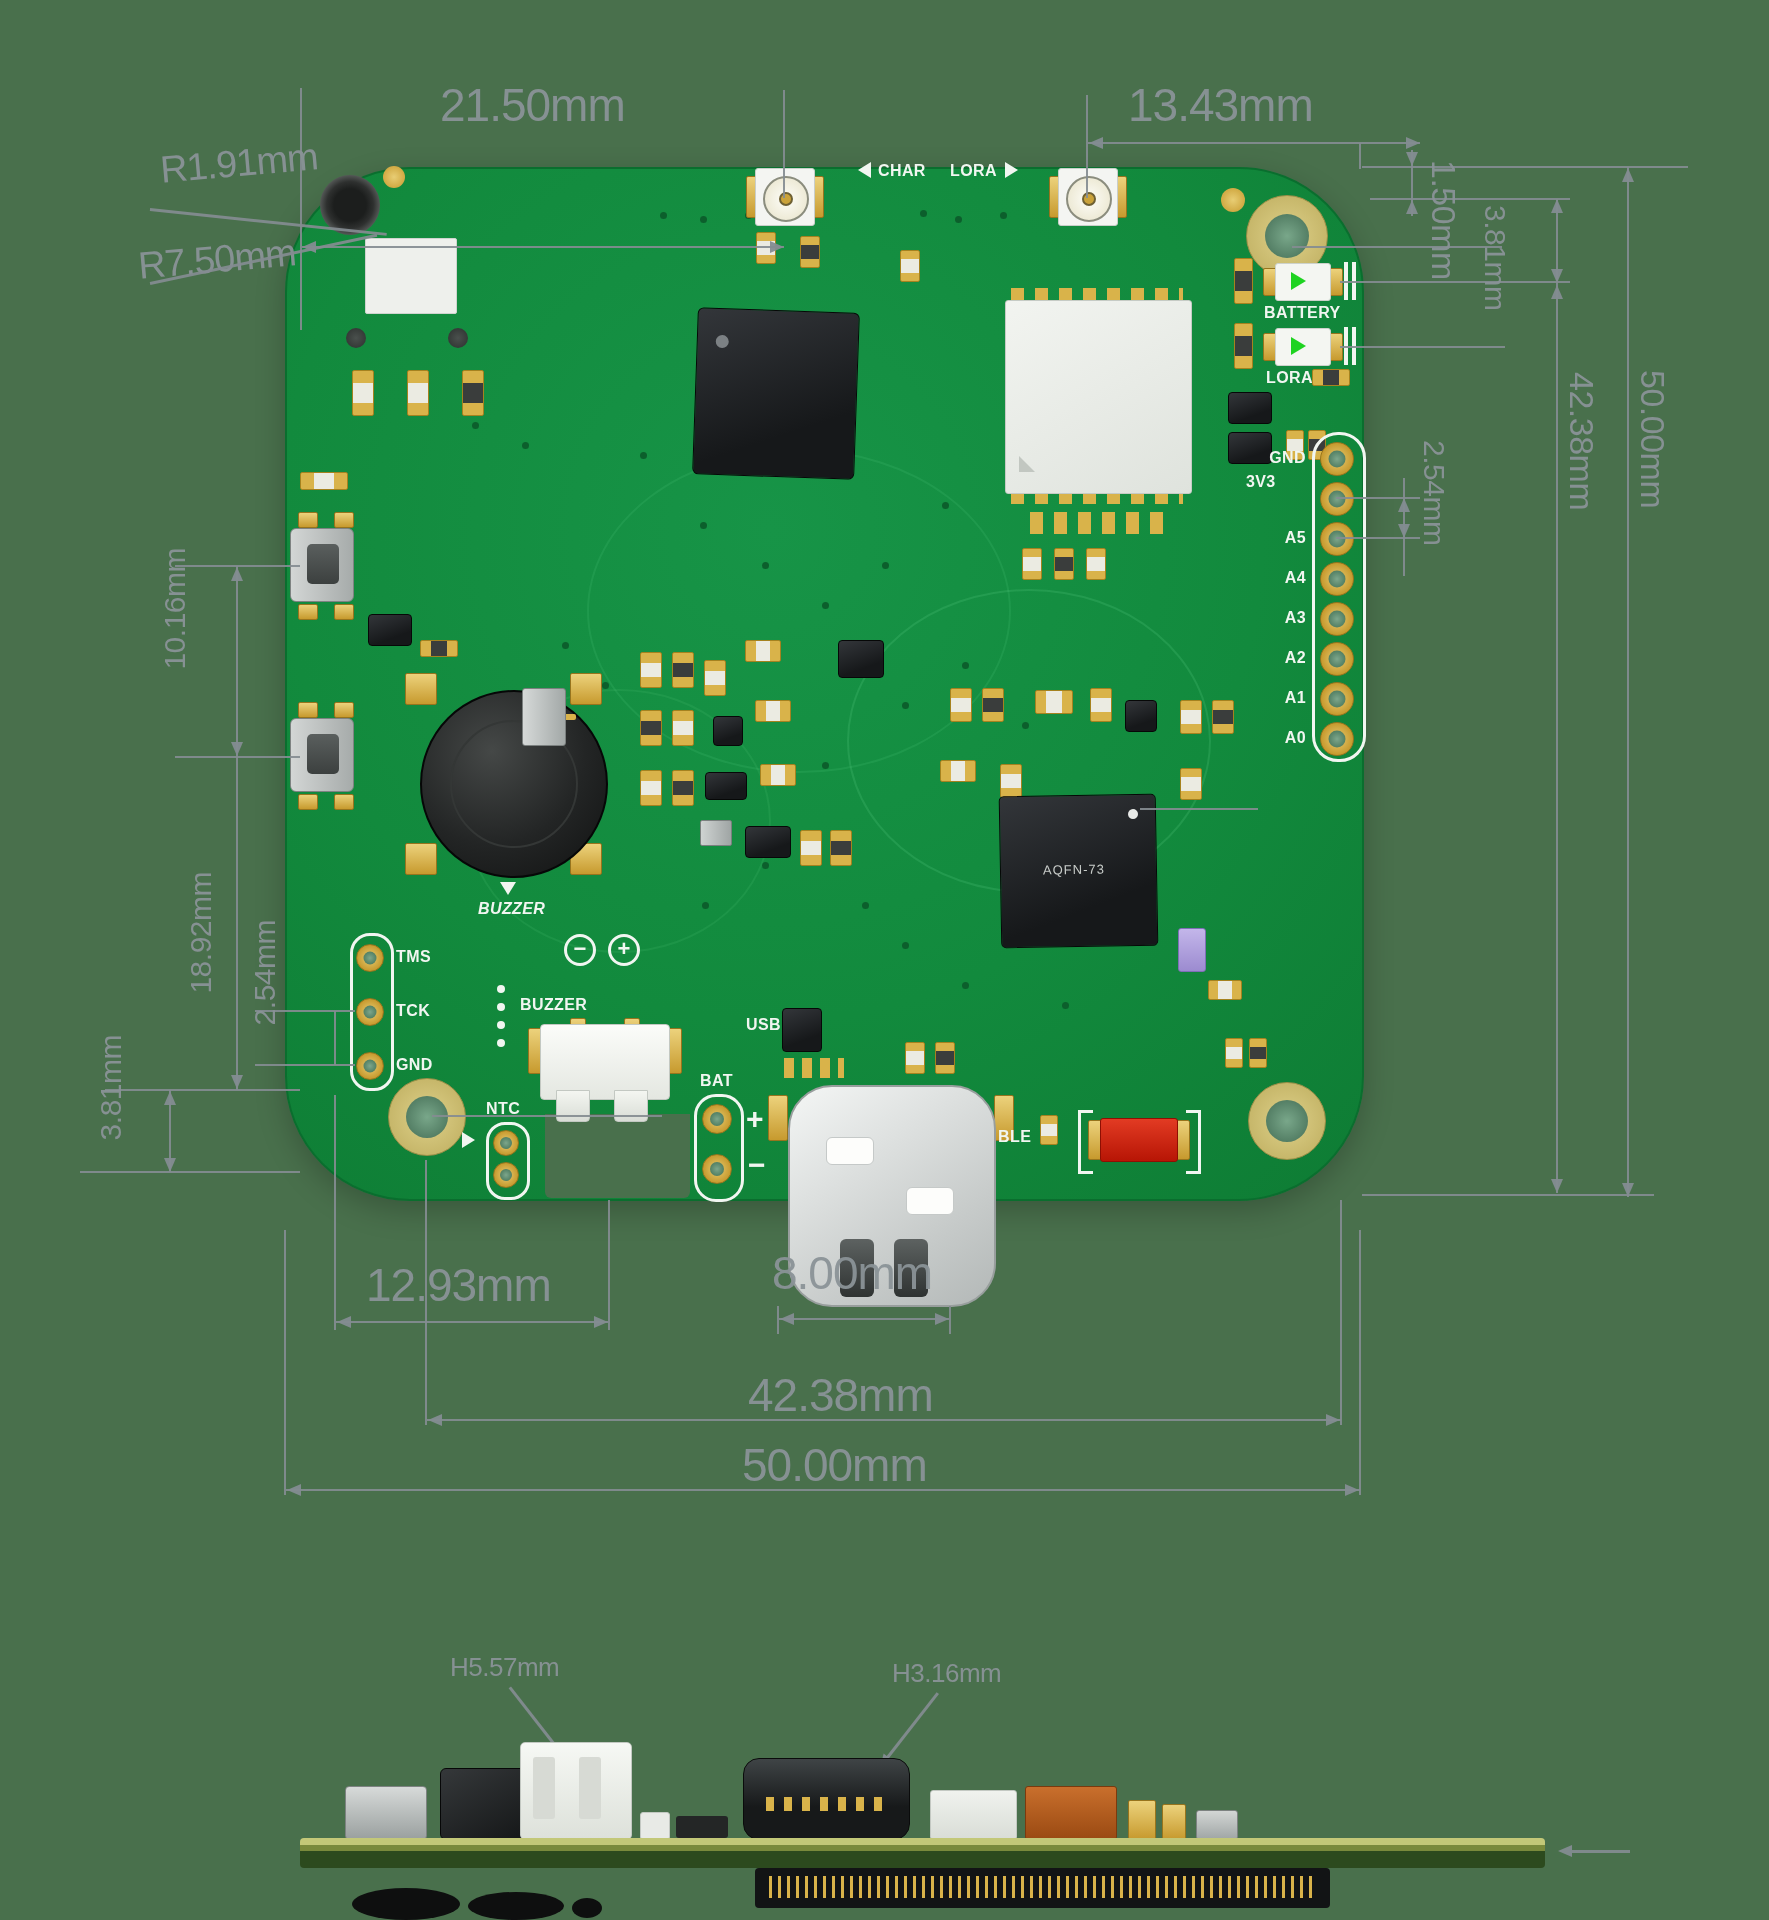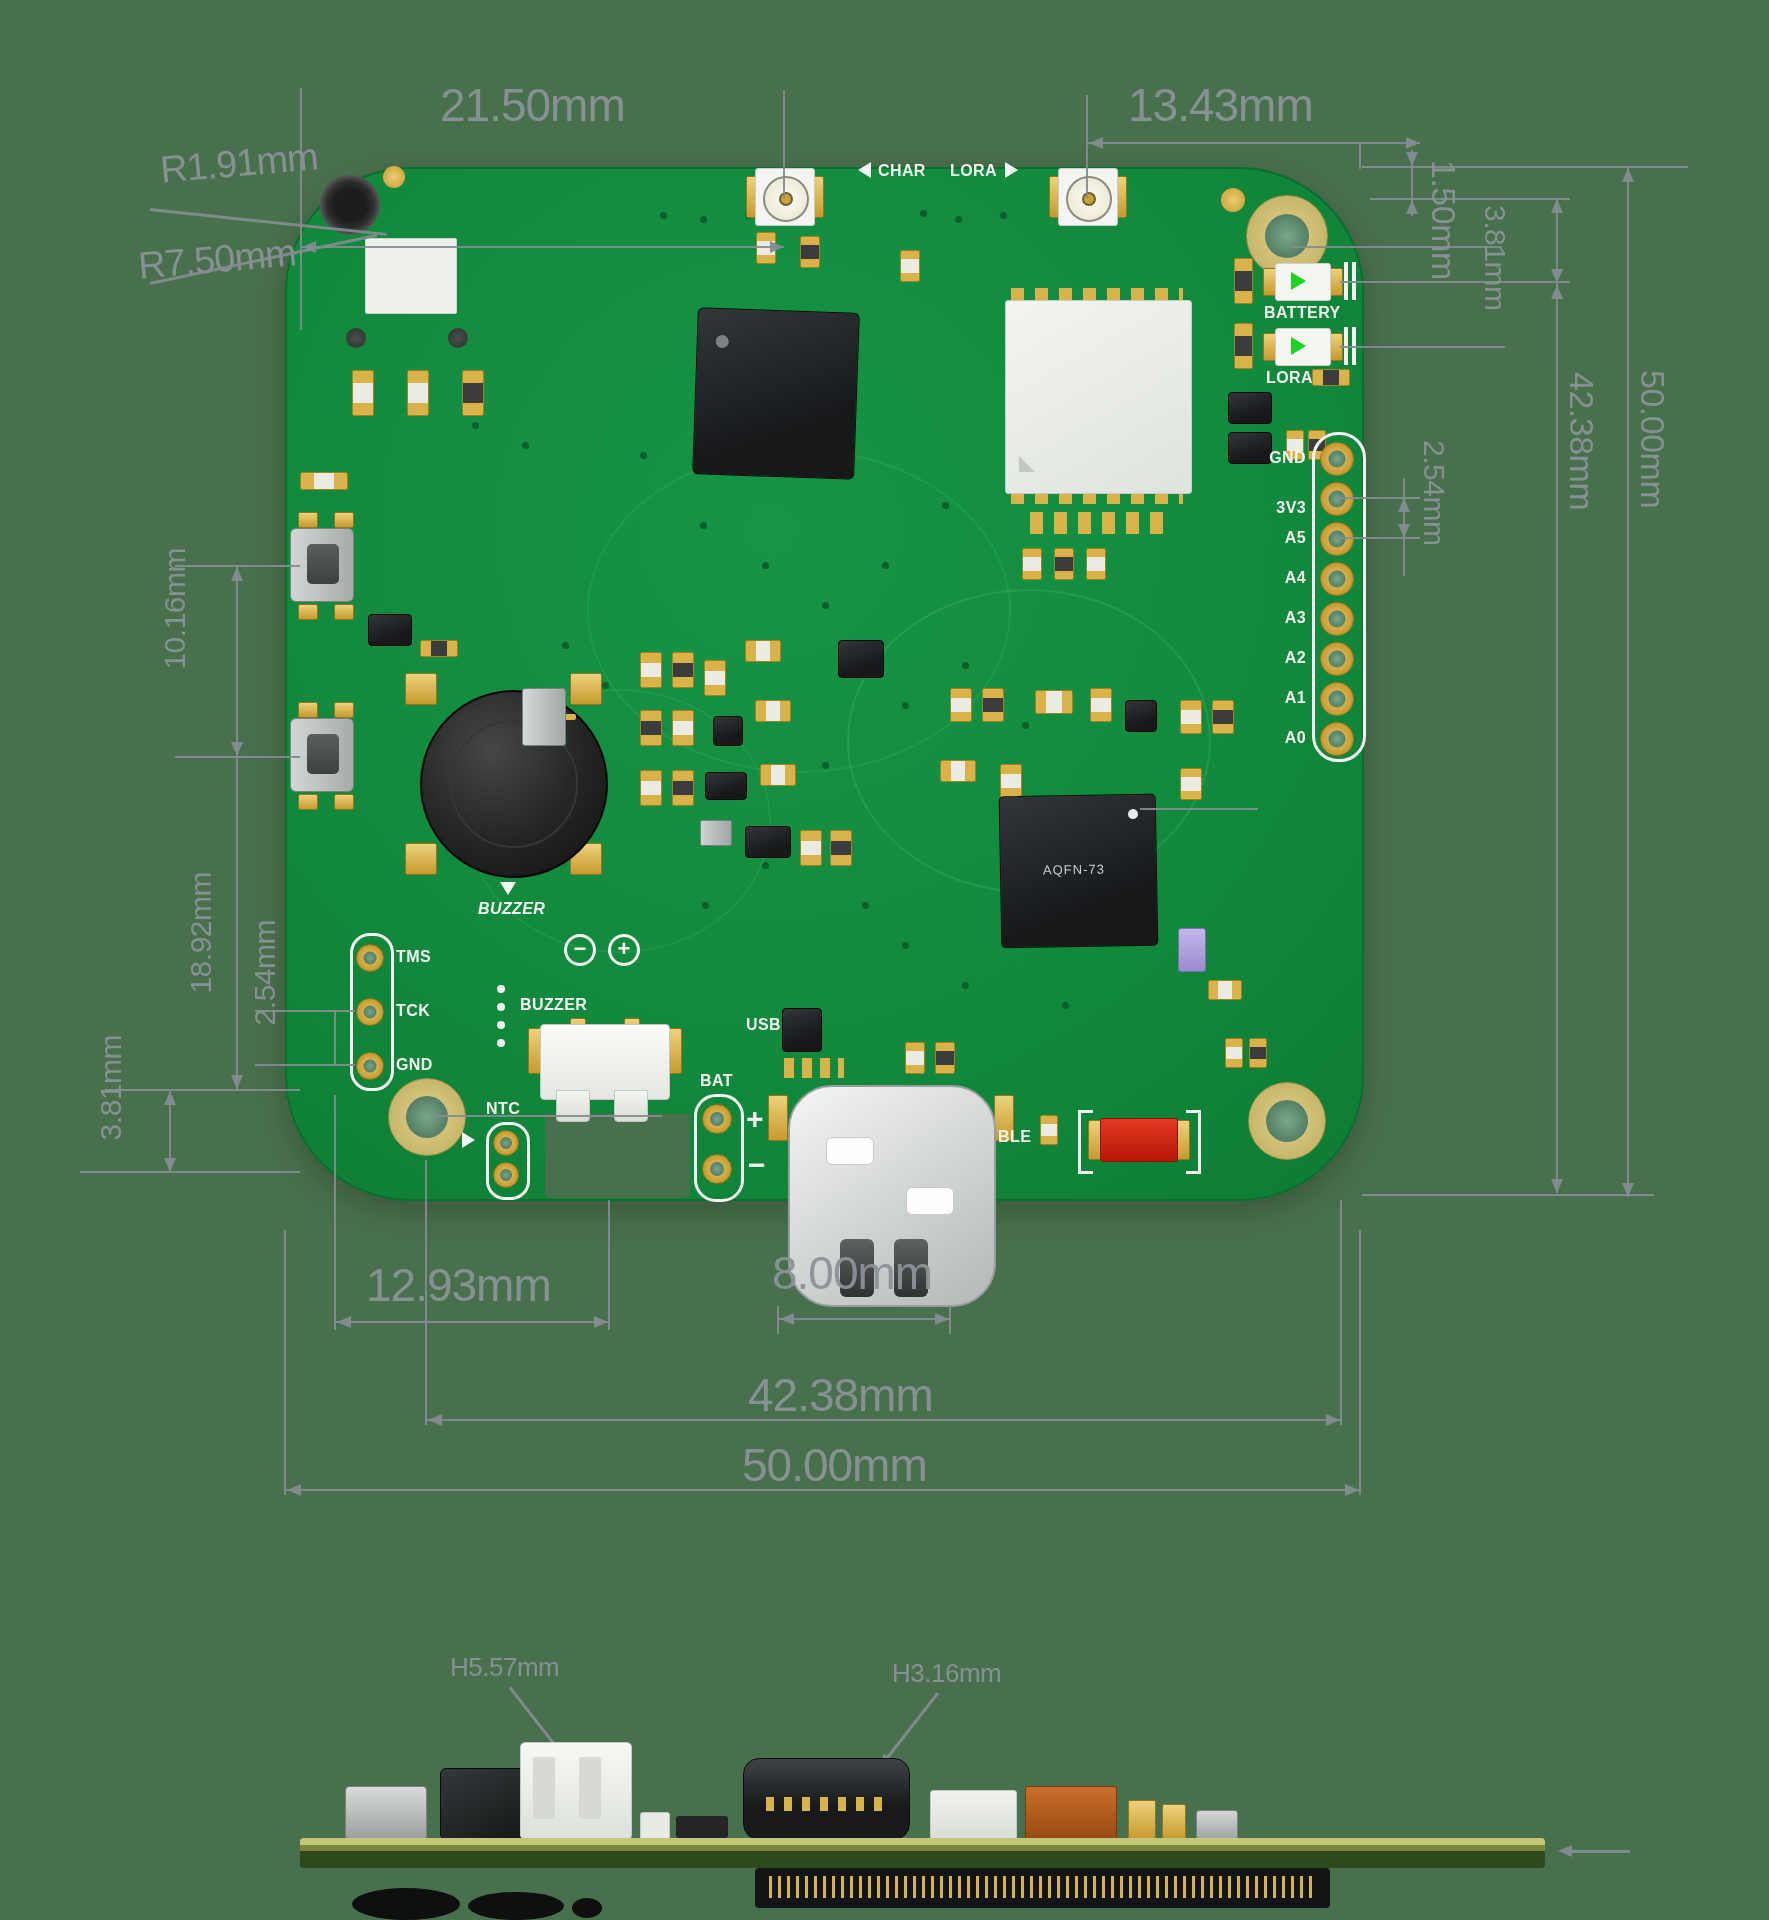--- a/index.html
+++ b/index.html
@@ -174,21 +174,21 @@
   <div class="gpad" style="left:1320px;top:642px;width:32px;height:32px;">
       <div class="hole" style="width:17px;height:17px;"></div>
     </div>
   <div class="gpad" style="left:1320px;top:682px;width:32px;height:32px;">
       <div class="hole" style="width:17px;height:17px;"></div>
     </div>
   <div class="gpad" style="left:1320px;top:722px;width:32px;height:32px;">
       <div class="hole" style="width:17px;height:17px;"></div>
     </div>
   <div class="silk" style="left:1246px;top:449px;width:60px;text-align:right;">GND</div>
-  <div class="silk" style="left:1246px;top:499px;width:60px;text-align:right;">3V3</div>
+  <div class="silk" style="left:1246px;top:473px;width:60px;text-align:left;">3V3</div>
   <div class="silk" style="left:1246px;top:529px;width:60px;text-align:right;">A5</div>
   <div class="silk" style="left:1246px;top:569px;width:60px;text-align:right;">A4</div>
   <div class="silk" style="left:1246px;top:609px;width:60px;text-align:right;">A3</div>
   <div class="silk" style="left:1246px;top:649px;width:60px;text-align:right;">A2</div>
   <div class="silk" style="left:1246px;top:689px;width:60px;text-align:right;">A1</div>
   <div class="silk" style="left:1246px;top:729px;width:60px;text-align:right;">A0</div>
 
   <div class="abs" style="left:285px;top:512px;width:70px;height:108px;">
     <div class="gold" style="left:13px;top:0;width:18px;height:14px;"></div>
     <div class="gold" style="left:49px;top:0;width:18px;height:14px;"></div>

